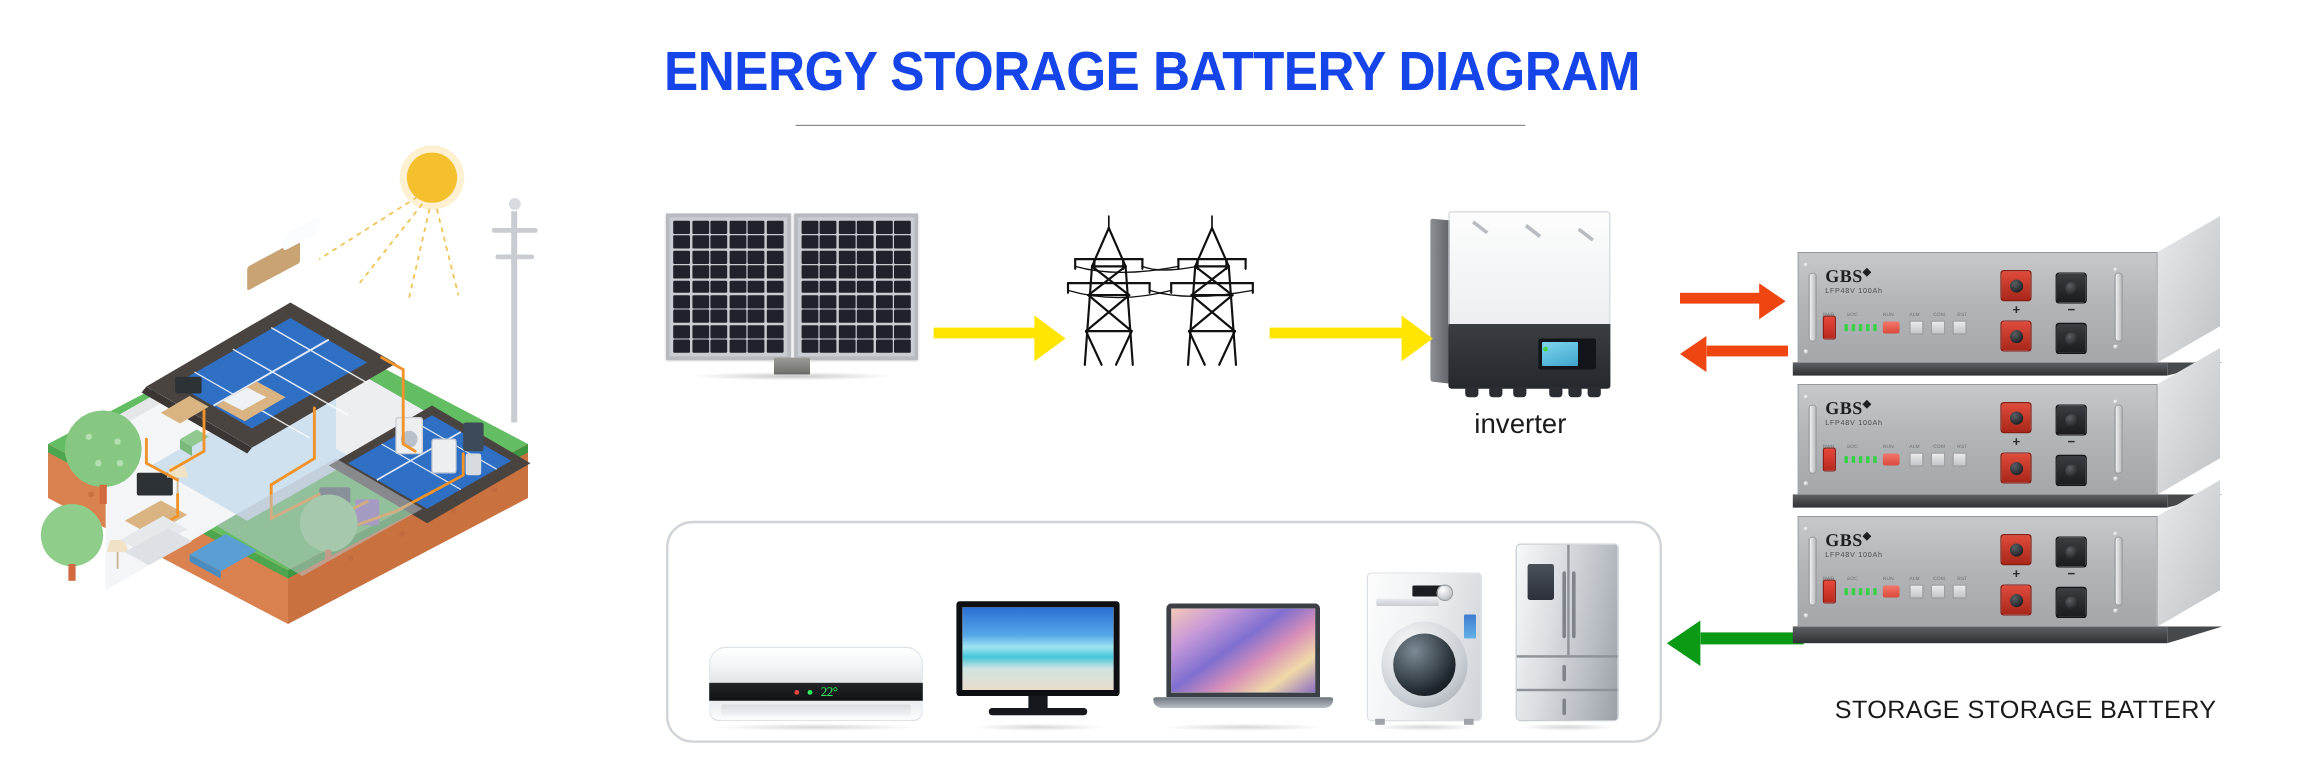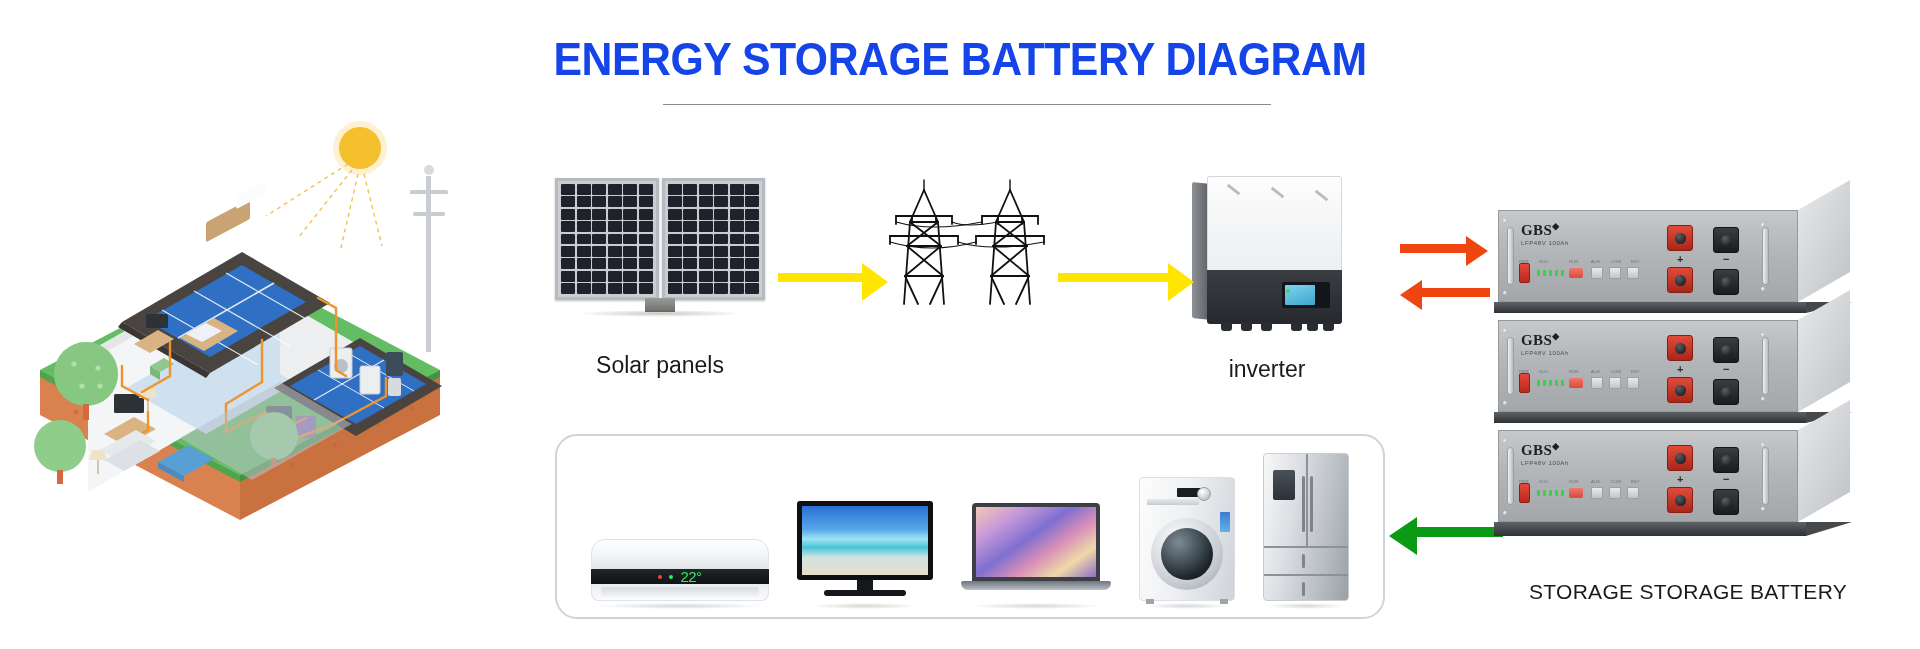--- a/index.html
+++ b/index.html
@@ -109,21 +109,21 @@
   .ac-top{
     width:178px;height:30px;border-radius:14px 14px 3px 3px;
     background:linear-gradient(180deg,#ffffff 0%,#f2f4f6 55%,#e3e7ea 100%);
     border:1px solid #dfe3e7;box-sizing:border-box;
   }
   .ac-band{
     width:178px;height:15px;background:linear-gradient(180deg,#222529,#101215);
     display:flex;align-items:center;justify-content:center;gap:7px;
   }
   .ac-dot{width:4px;height:4px;border-radius:50%;}
-  .ac-temp{color:#2ff05a;font-size:15px;font-family:Liberation Sans, sans-serif;letter-spacing:-.5px;}
+  .ac-temp{color:#2ff05a;font-size:11px;font-family:Liberation Serif, serif;letter-spacing:-.5px;}
   .ac-vent{
     width:178px;height:17px;background:linear-gradient(180deg,#e9ecef,#fbfcfd);
     border:1px solid #dfe3e7;border-top:none;border-radius:0 0 8px 8px;box-sizing:border-box;
     padding:3px 9px;
   }
   .ac-vent i{display:block;height:100%;background:linear-gradient(180deg,#d7dbe0,#f4f6f8);border-radius:2px;}
 
   
   .tv{width:136px;height:100px;}
   .tv-screen{
@@ -531,21 +531,20 @@
           <div class="sp-cell"></div>
           <div class="sp-cell"></div>
           <div class="sp-cell"></div>
           <div class="sp-cell"></div>
           <div class="sp-cell"></div>
       </div>
       <div class="sp-stand"></div>
       <div class="sp-shadow"></div>
     </div>
   </div>
-  <div class="abs caption" style="left:520px;top:352px;width:280px;">Solar panels</div>
 
   <div class="abs" id="pylons">
     <svg width="180" height="140" viewBox="0 0 180 140">
       <g stroke="#111111" stroke-width="1.8" fill="none" stroke-linecap="round">
 
         <g>
           <path d="M44,18 L30,50 L24,132"></path>
           <path d="M44,18 L58,50 L64,132"></path>
           <path d="M30,50 L58,50"></path>
           <path d="M27,74 L61,74"></path>
@@ -603,21 +602,21 @@
         </div>
         <div class="inv-conn" style="left:14px;"></div>
         <div class="inv-conn" style="left:34px;"></div>
         <div class="inv-conn" style="left:54px;"></div>
         <div class="inv-conn" style="left:84px;"></div>
         <div class="inv-conn" style="left:100px;"></div>
         <div class="inv-conn" style="left:116px;"></div>
       </div>
     </div>
   </div>
-  <div class="abs caption" style="left:1152px;top:356px;width:230px;">inverter</div>
+  <div class="abs caption" style="left:1152px;top:340px;width:230px;">inverter</div>
 
   <div class="abs">
     <div class="arrow-shaft y-shaft abs" style="left:778px;top:273px;width:86px;"></div>
     <div class="arrow-head y-head abs" style="left:862px;top:263px;"></div>
   </div>
   <div class="abs">
     <div class="arrow-shaft y-shaft abs" style="left:1058px;top:273px;width:112px;"></div>
     <div class="arrow-head y-head abs" style="left:1168px;top:263px;"></div>
   </div>
 

